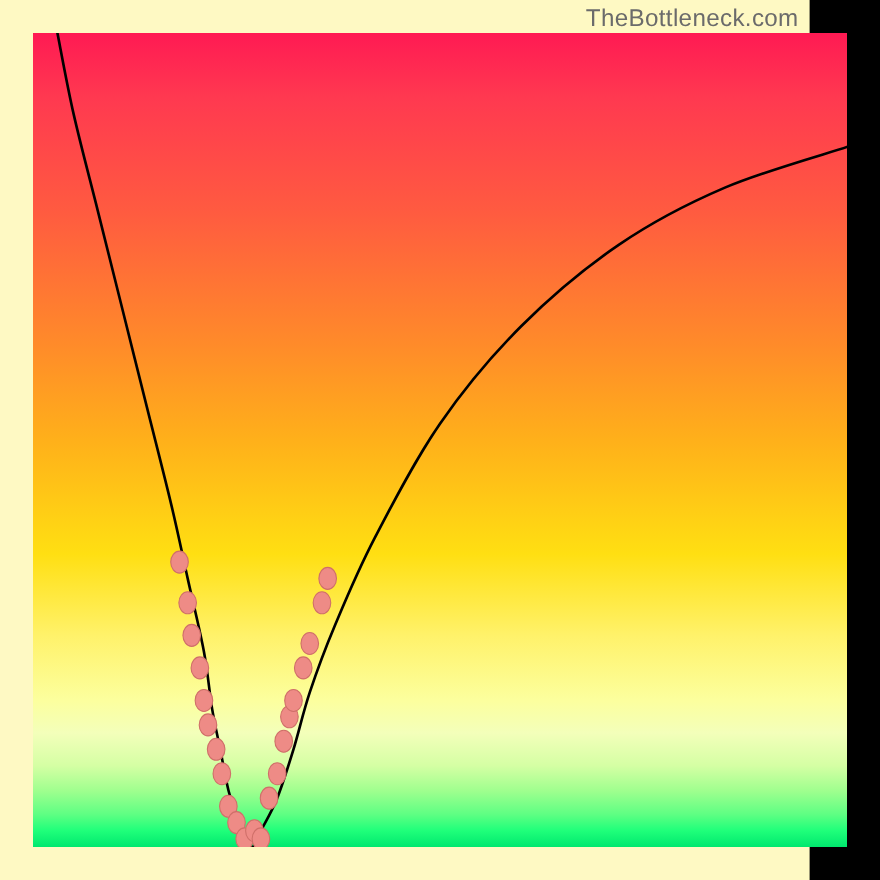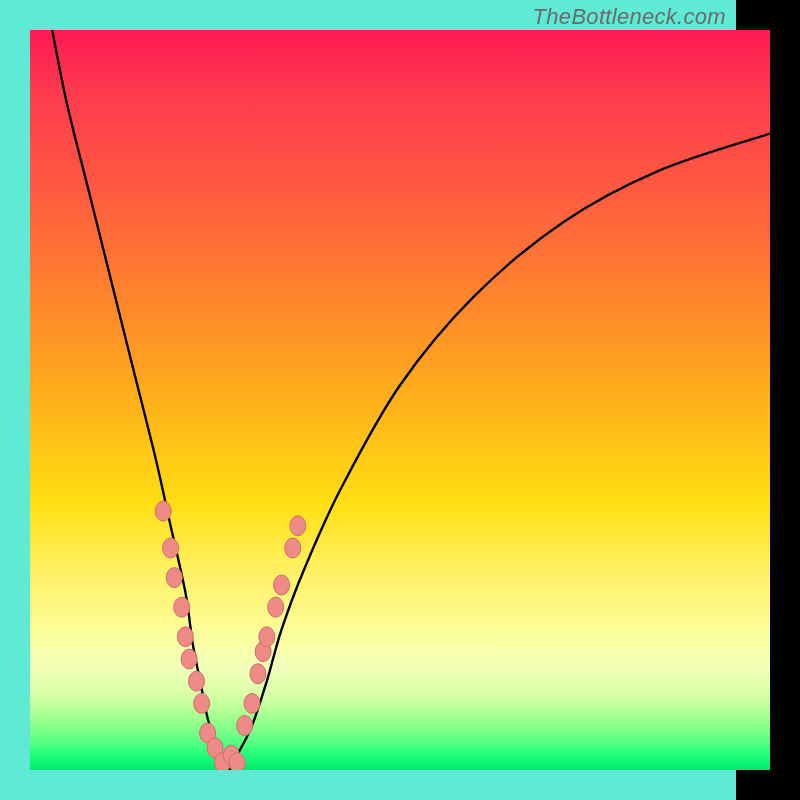--- a/index.html
+++ b/index.html
@@ -8,22 +8,21 @@
     width: 800px;
     height: 800px;
     overflow: hidden;
     background: #000;
     font-family: Arial, Helvetica, sans-serif;
   }
   .frame {
     position: relative;
     width: 736px;
     height: 800px;
-    background: #5eead4;
-    font-style: italic;
+    background: #fef9c3;
   }
   .plot {
     position: absolute;
     left: 30px;
     top: 30px;
     width: 740px;
     height: 740px;
     
     background: linear-gradient(
       to bottom,

